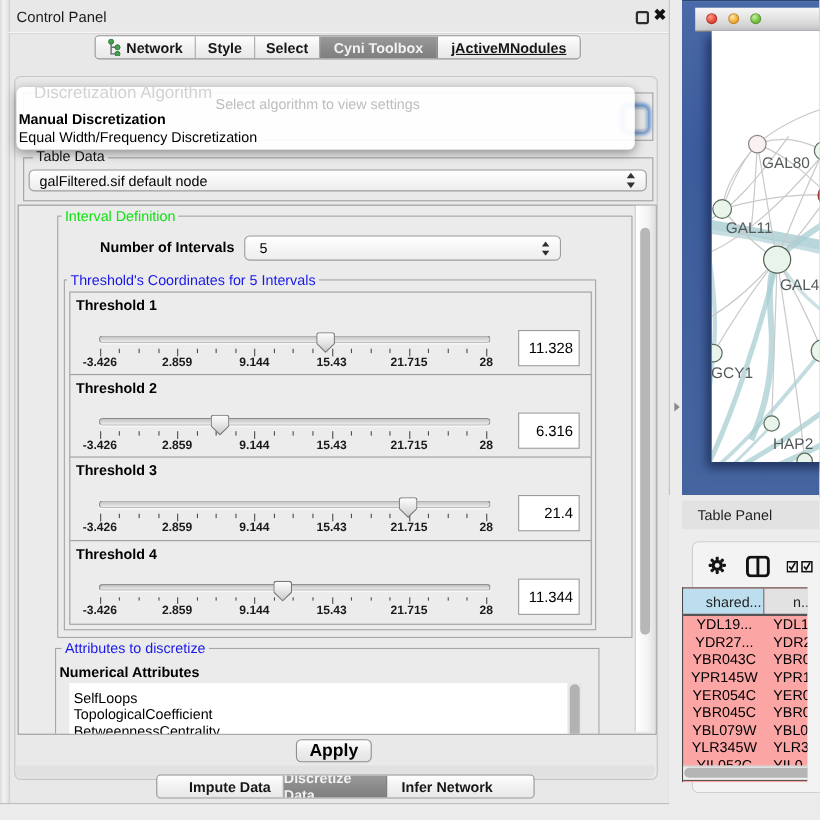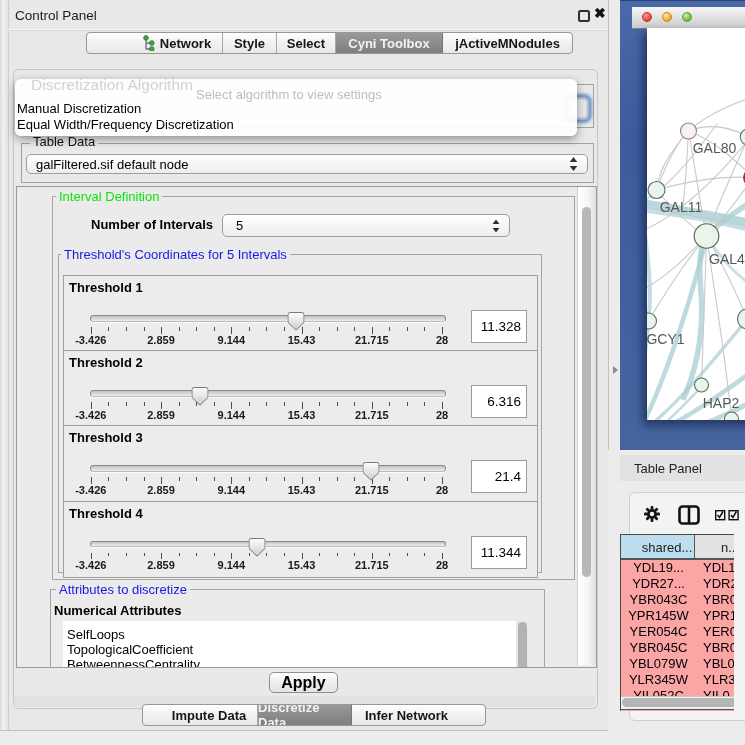--- a/index.html
+++ b/index.html
@@ -15,49 +15,49 @@
 <div class="abs" id="cpanel" style="left:0;top:0;width:608px;height:730px;background:#e8e8e8;border-right:1px solid #c2c2c2;border-bottom:1px solid #bdbdbd;">
 
   <div class="abs" style="left:0;top:0;width:8px;height:730px;background:linear-gradient(90deg,#dcdcdc,#f2f2f2 40%,#e3e3e3);border-right:1px solid #cdcdcd;"></div>
 
   <div class="lbl" style="left:15px;top:8px;font-size:13.5px;color:#1c1c1c;">Control Panel</div>
   <div class="abs" style="left:578px;top:10px;width:7.5px;height:7.5px;border:2px solid #2e2e2e;border-radius:2.5px;"></div>
   <div class="lbl" style="left:594px;top:5px;font-size:14px;font-weight:bold;color:#111;">✖</div>
   <div class="abs" style="left:8px;top:29px;width:600px;height:1px;background:#f6f6f6;"></div>
   <div class="abs" style="left:8px;top:30px;width:600px;height:1px;background:#d8d8d8;"></div>
 
-  <div class="abs" id="toptabs" style="left:86px;top:32px;width:440px;height:20px;border:1px solid #979797;border-radius:4px;background:linear-gradient(#ffffff,#f2f2f2 45%,#e8e8e8);overflow:hidden;display:flex;padding-left:45px;">
+  <div class="abs" id="toptabs" style="left:86px;top:32px;width:440px;height:20px;border:1px solid #979797;border-radius:4px;background:linear-gradient(#ffffff,#f2f2f2 45%,#e8e8e8);overflow:hidden;display:flex;">
     <div class="seg" style="width:91px;"><svg width="12" height="16" viewBox="0 0 12 16" style="margin-right:5px;">
           <line x1="3" y1="3.5" x2="3" y2="14.5" stroke="#676f7a" stroke-width="1.3"></line>
           <line x1="3" y1="8" x2="7.6" y2="8" stroke="#676f7a" stroke-width="1.3"></line>
           <line x1="3" y1="14" x2="7.6" y2="14" stroke="#676f7a" stroke-width="1.3"></line>
           <circle cx="3" cy="2.9" r="2.3" fill="#46a050" stroke="#2c7d36" stroke-width="0.9"></circle>
           <circle cx="8.8" cy="8" r="2.3" fill="#46a050" stroke="#2c7d36" stroke-width="0.9"></circle>
           <circle cx="8.8" cy="14" r="2.3" fill="#46a050" stroke="#2c7d36" stroke-width="0.9"></circle>
         </svg>Network</div>
     <div class="seg" style="width:54px;">Style</div>
     <div class="seg" style="width:59px;">Select</div>
     <div class="seg sel" style="width:107px;">Cyni Toolbox</div>
-    <div class="seg" style="width:129px;border-right:none;">jActiveMNodules</div>
+    <div class="seg" style="width:129px;border-right:none;text-decoration:underline;">jActiveMNodules</div>
   </div>
 
   <div class="abs" id="card" style="left:13px;top:69px;width:583px;height:638px;background:#e9e9e9;border:1px solid #c6c6c6;border-radius:6px;"></div>
   <div class="abs" style="left:14px;top:696px;width:581px;height:11px;background:#e1e1e1;border-radius:0 0 6px 6px;"></div>
 
   <div class="abs" style="left:21px;top:84px;width:571px;height:42px;border:1px solid #a2a2a2;"></div>
 
   <div class="abs" style="left:567px;top:97px;width:20px;height:21px;border-radius:5px;background:#e9e9e9;border:1px solid #b5b5b5;box-shadow:0 0 3px 2.5px rgba(90,140,205,0.85), inset 0 0 2px 1px rgba(90,140,205,0.6);"></div>
 
   <div class="abs" style="left:21px;top:143px;width:571px;height:38px;border:1px solid #a2a2a2;"></div>
   <div class="lbl" style="left:30px;top:134px;font-size:13px;color:#111;background:#e9e9e9;padding:0 3px;">Table Data</div>
 
   <div class="abs" id="popup" style="left:15px;top:79px;width:562px;height:57px;background:rgba(255,255,255,0.93);border-radius:6px;box-shadow:0 3px 10px rgba(0,0,0,0.4);"></div>
   <div class="lbl" style="left:196px;top:87px;font-size:13px;color:#bdbdbd;">Select algorithm to view settings</div>
   <div class="lbl" style="left:31px;top:76px;font-size:15.5px;color:#d2d2d2;">Discretization Algorithm</div>
-  <div class="lbl" style="left:17px;top:101px;font-size:13px;font-weight:normal;color:#000;">Manual Discretization</div>
+  <div class="lbl" style="left:17px;top:101px;font-size:13px;font-weight:bold;color:#000;">Manual Discretization</div>
   <div class="lbl" style="left:17px;top:117px;font-size:13px;color:#000;">Equal Width/Frequency Discretization</div>
 
   <div class="abs combo" style="left:26px;top:154px;width:562px;height:20px;">
     <span style="margin-left:9px;">galFiltered.sif default node</span>
     <svg class="arr" width="9" height="14" viewBox="0 0 9 14">
         <path d="M4.5 0 L8.3 5 H0.7 Z" fill="#333"></path>
         <path d="M4.5 14 L8.3 9 H0.7 Z" fill="#333"></path>
       </svg>
   </div>
 
@@ -376,21 +376,21 @@
 <style>
   .seg{height:20px;display:flex;align-items:center;justify-content:center;
        font-size:13px;font-weight:bold;color:#161616;border-right:1px solid #a8a8a8;box-sizing:border-box;}
   .seg.sel{background:linear-gradient(#9a9a9a,#8b8b8b 50%,#7f7f7f);color:#f2f2f2;border-right:1px solid #767676;}
   .combo{background:linear-gradient(#ffffff,#f4f4f4 60%,#ededed);border:1px solid #9d9d9d;border-radius:5px;
          display:flex;align-items:center;font-size:13px;color:#000;box-sizing:border-box;}
   .combo .arr{position:absolute;right:9px;top:50%;transform:translateY(-50%);}
   .tl{top:5px;width:10px;height:10px;border-radius:50%;box-sizing:border-box;}
   .grp{position:absolute;border:1px solid #a5a5a5;}
   .grp>span{position:absolute;top:-8px;left:8px;background:#ebebeb;padding:0 3px;font-size:13px;line-height:15px;white-space:nowrap;}
-  .tpanel{position:absolute;background:#ececec;border:1px solid #9e9e9e;margin-top:10px;}
+  .tpanel{position:absolute;background:#ececec;border:1px solid #9e9e9e;}
   .tname{position:absolute;left:5px;top:4px;font-size:13px;font-weight:bold;color:#000;white-space:nowrap;}
   .vfield{position:absolute;width:56px;height:33px;background:#fff;border:1px solid #9a9a9a;box-sizing:border-box;
           font-size:13.5px;color:#000;text-align:right;padding:8px 5px 0 0;}
   .track{position:absolute;height:6.5px;border-radius:3.5px;background:linear-gradient(#c3c3c3,#dedede 65%,#eeeeee);border:1px solid #8a8a8a;border-bottom-color:#bcbcbc;box-sizing:border-box;box-shadow:0 1px 1px rgba(255,255,255,0.85);}
   .tick{position:absolute;width:1px;background:#4d4d4d;}
   .slbl{position:absolute;font-size:11px;font-weight:bold;color:#1a1a1a;transform:translateX(-50%);white-space:nowrap;}
   .thumb{position:absolute;width:17px;height:19px;transform:translateX(-50%);}
   .row1{position:absolute;width:75px;text-align:center;font-size:13px;color:#000;white-space:nowrap;}
   .row2{position:absolute;left:82px;font-size:13px;color:#000;white-space:nowrap;}
 </style>

